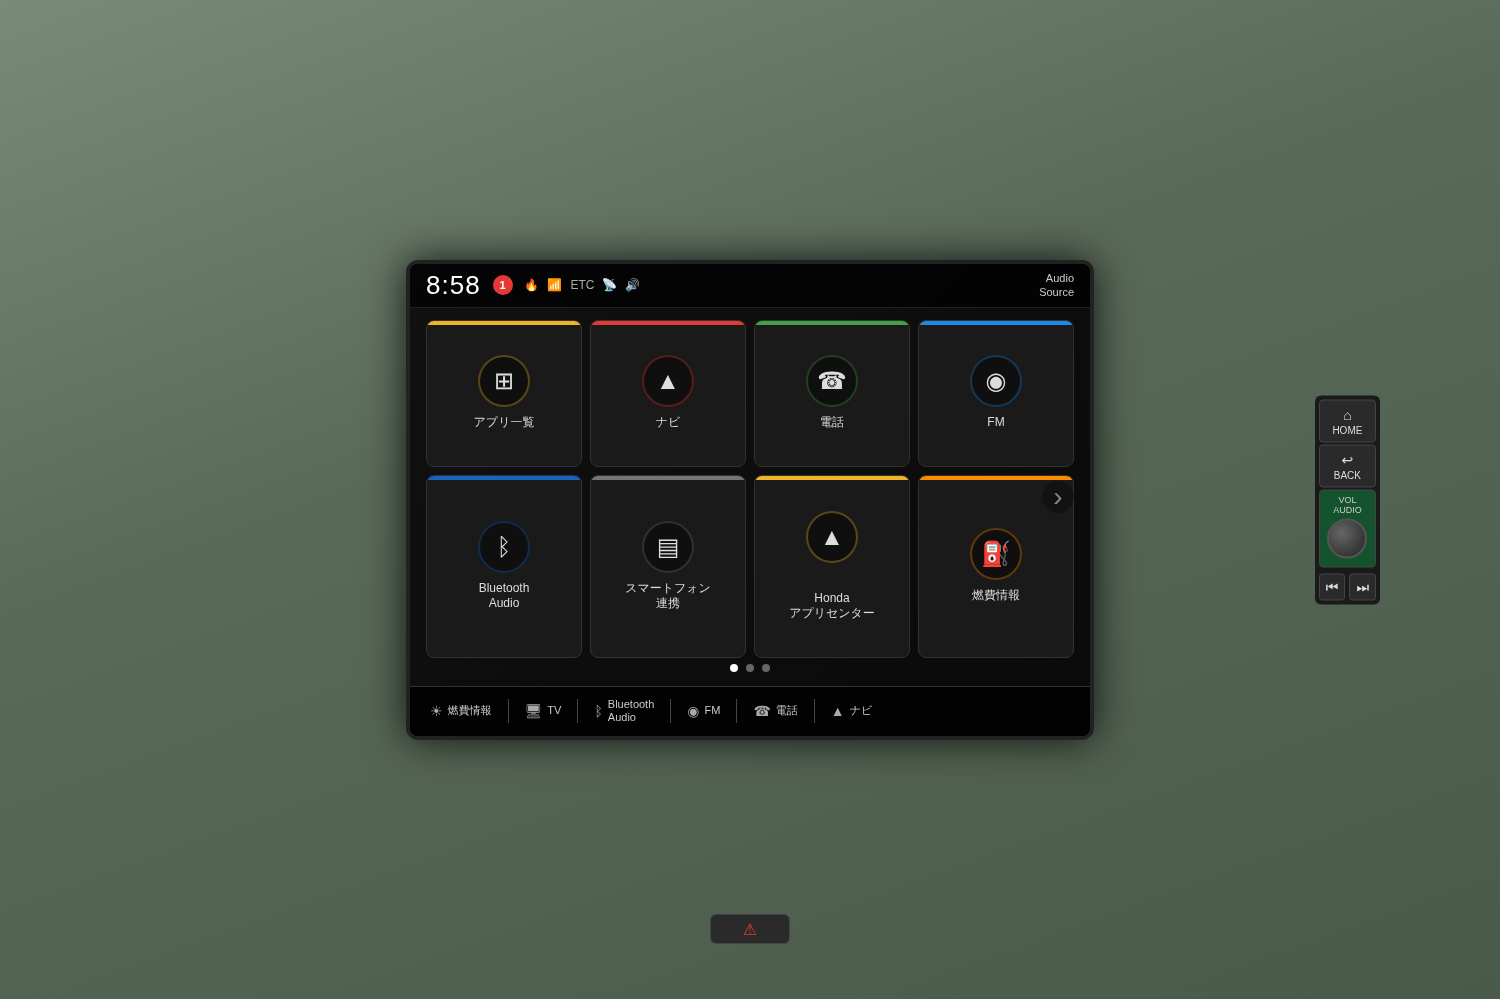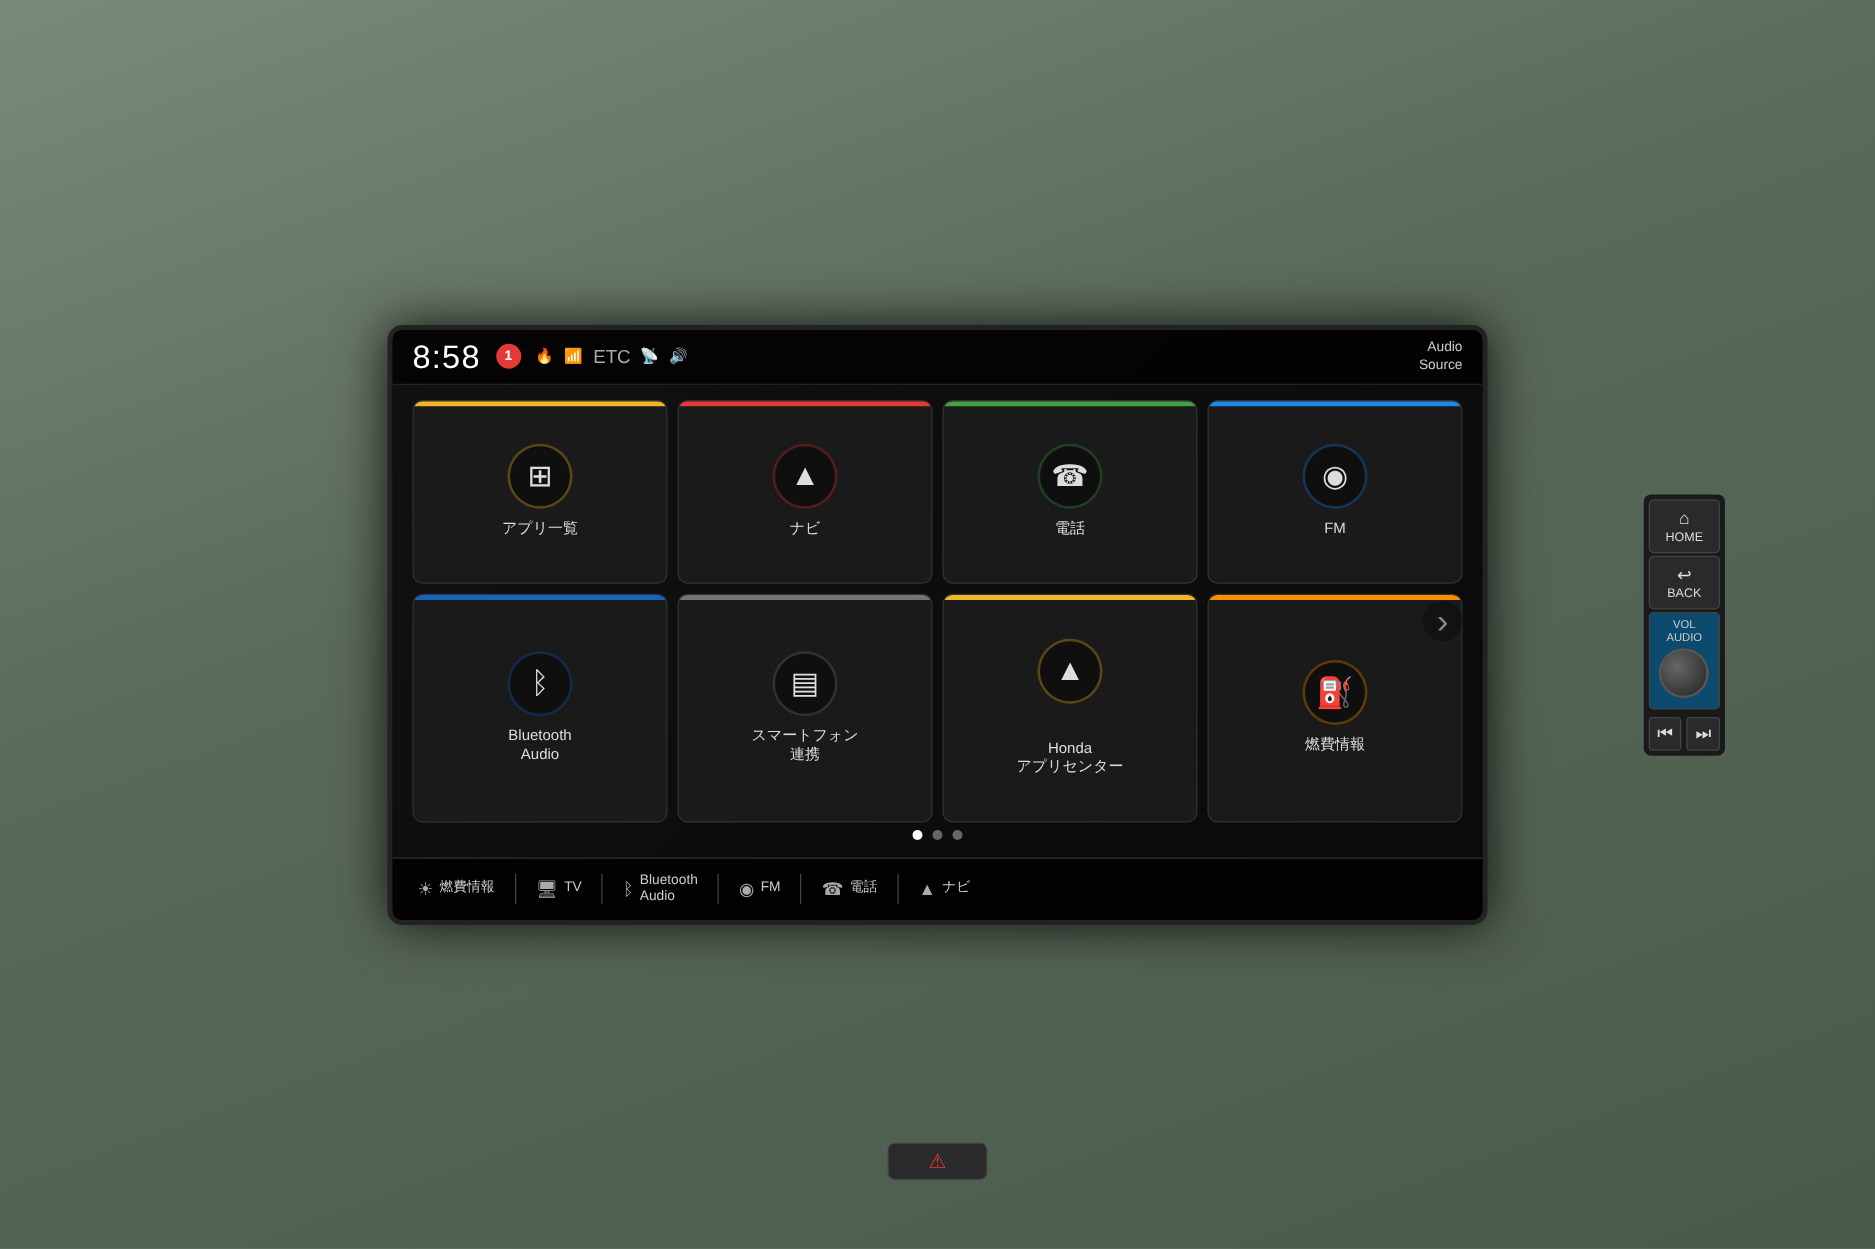--- a/index.html
+++ b/index.html
@@ -51,21 +51,21 @@
       min-width: 48px;
     }
 
     .side-btn .icon {
       font-size: 14px;
       display: block;
       margin-bottom: 2px;
     }
 
     .vol-knob-area {
-      background: #0c4a6e;
+      background: #14532d;
       border: 1px solid #444;
       color: #ddd;
       font-size: 9px;
       text-align: center;
       padding: 4px 6px;
       border-radius: 4px;
     }
 
     .knob {
       width: 40px;
@@ -88,21 +88,21 @@
       border: 1px solid #444;
       color: #ddd;
       font-size: 14px;
       padding: 4px 6px;
       border-radius: 3px;
       cursor: pointer;
     }
 
     
     .screen-container {
-      width: 880px;
+      width: 688px;
       height: 480px;
       background: #0a0a0a;
       border-radius: 12px;
       border: 4px solid #222;
       box-shadow: 0 0 40px rgba(0,0,0,0.8), inset 0 0 20px rgba(0,0,0,0.5);
       overflow: hidden;
       position: relative;
     }
 
     .screen-inner {
@@ -331,21 +331,21 @@
   <div class="screen-container">
     <div class="screen-inner">
 
       <div class="status-bar">
         <span class="clock">8:58</span>
         <div class="notification-badge">1</div>
 
         <div class="status-icons">
           <span class="status-icon">🔥</span>
           <span class="status-icon">📶</span>
-          <span class="status-icon" style="font-size:15px;color:#aaa;">ETC</span>
+          <span class="status-icon" style="font-size:12px;color:#aaa;">ETC</span>
           <span class="status-icon">📡</span>
           <span class="status-icon">🔊</span>
         </div>
 
         <div class="audio-source" style="color:#ccc; font-size:11px; text-align:right; line-height:1.3; cursor:pointer;">
           <span style="white-space:pre-line;">Audio
 Source</span>
         </div>
       </div>
 

